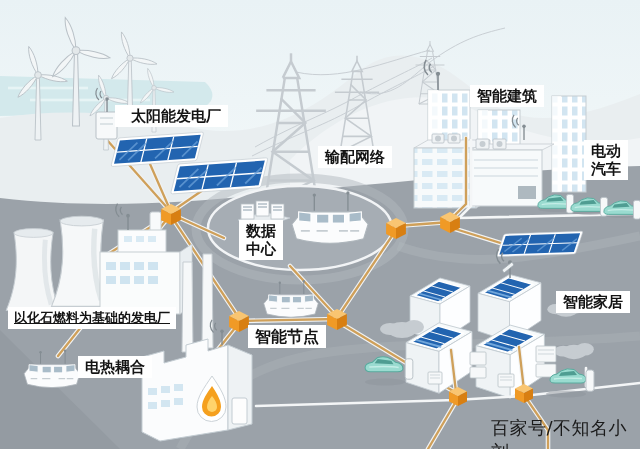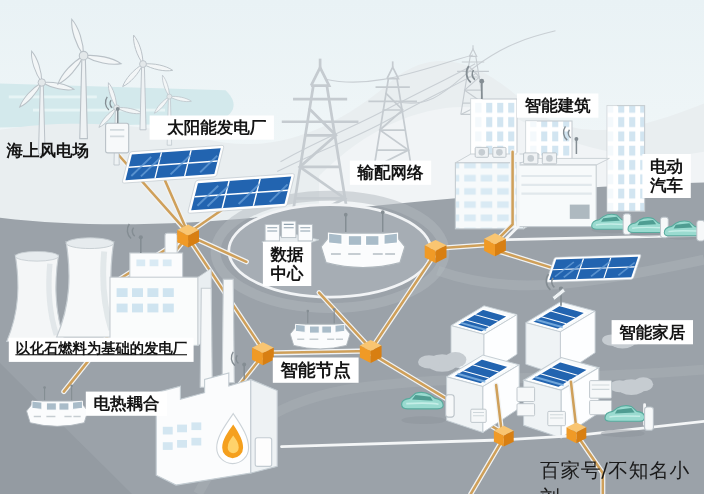--- a/index.html
+++ b/index.html
@@ -354,22 +354,21 @@
     <use href="#cube" transform="translate(171,214) scale(1.1)"></use>
     <use href="#cube" transform="translate(396,228) scale(1.1)"></use>
     <use href="#cube" transform="translate(450,222) scale(1.1)"></use>
     <use href="#cube" transform="translate(239,321) scale(1.1)"></use>
     <use href="#cube" transform="translate(337,319) scale(1.1)"></use>
     <use href="#cube" transform="translate(458,396)"></use>
     <use href="#cube" transform="translate(524,393)"></use>
   </g>
 </svg>
 
-<div class="label nobox" style="left:6px;top:128px;">海上风电场</div>
-<div class="label" style="left:136px;top:105px;padding-left:16px;">太阳能发电厂</div>
+<div class="label" style="left:115px;top:105px;padding-left:16px;">太阳能发电厂</div>
 <div class="label" style="left:318px;top:146px;">输配网络</div>
 <div class="label" style="left:470px;top:85px;">智能建筑</div>
 <div class="label center" style="left:584px;top:140px;">
   <div>电动</div>
   <div>汽车</div>
 </div>
 <div class="label center" style="left:239px;top:220px;">
   <div>数据</div>
   <div>中心</div>
 </div>

